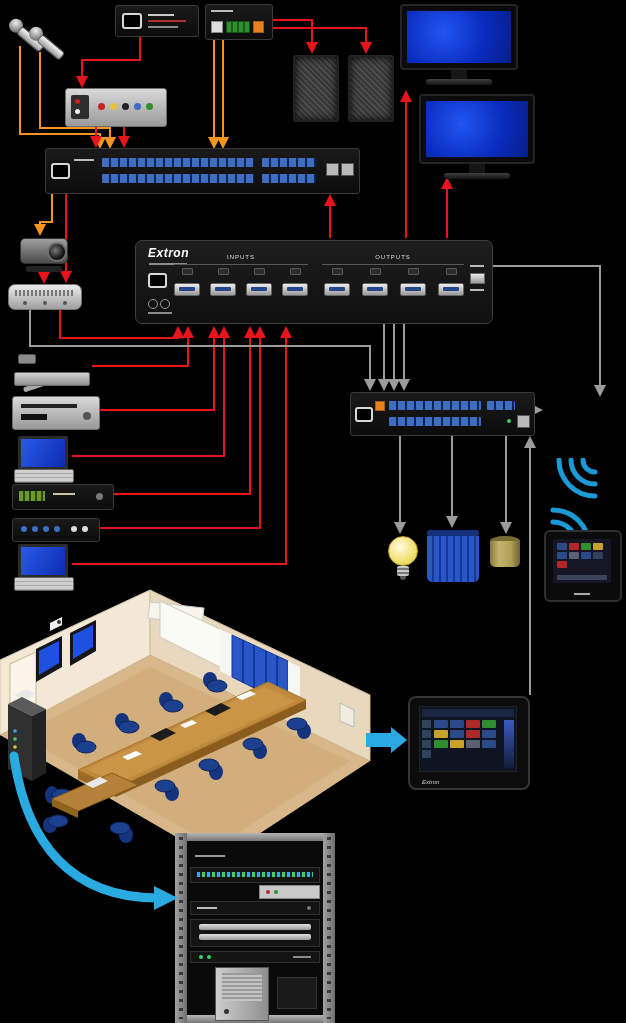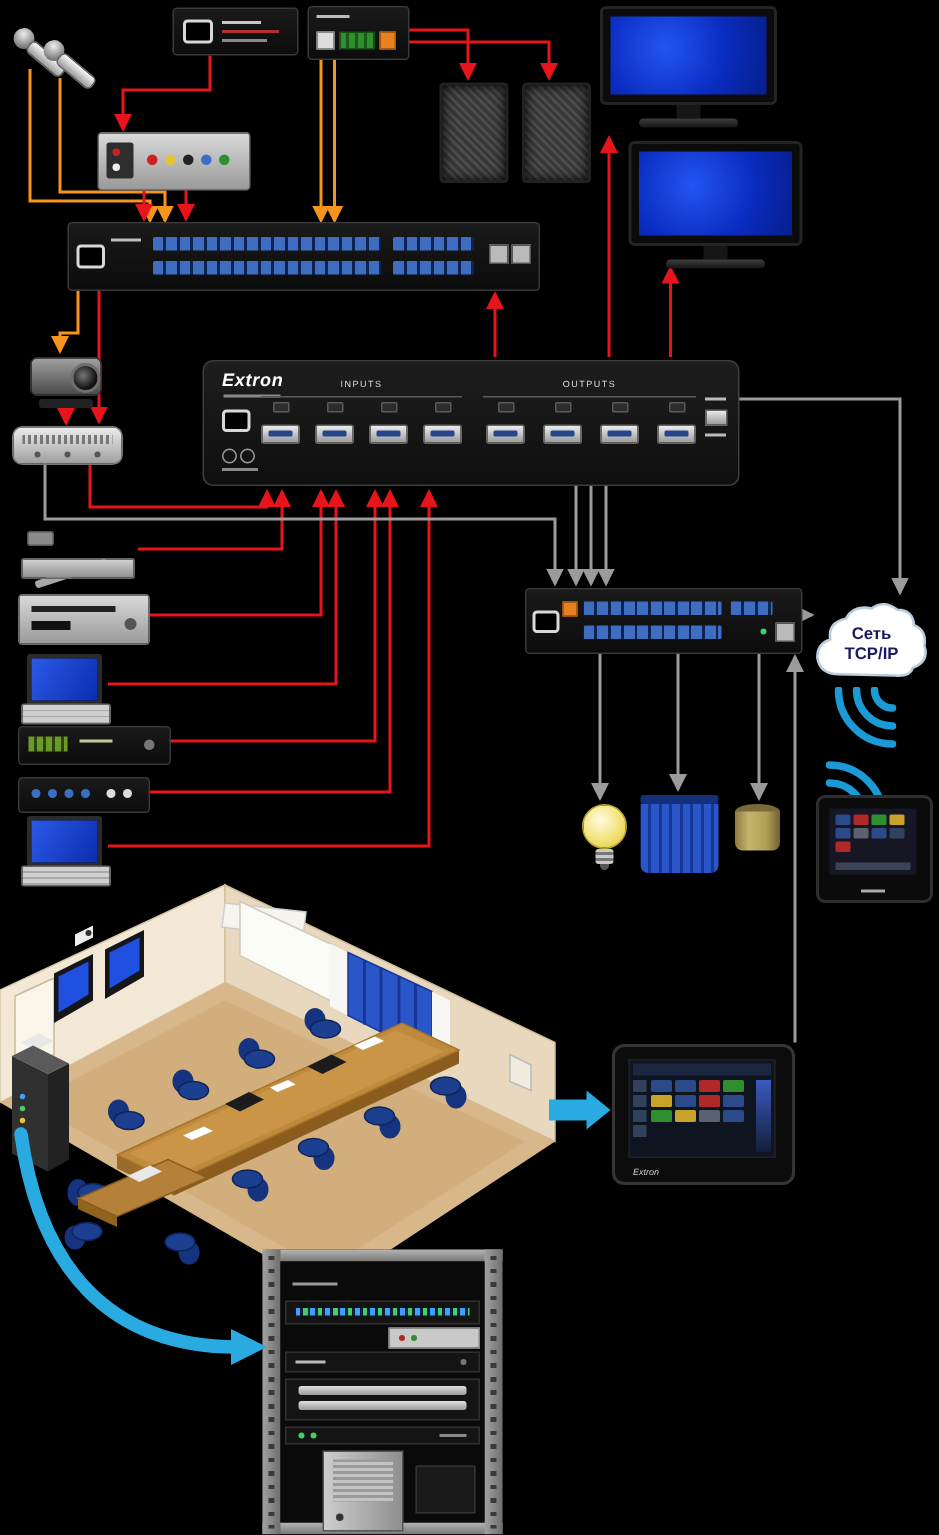--- a/index.html
+++ b/index.html
@@ -320,27 +320,20 @@
   <div class="dev blackbox" style="left:350px;top:392px;width:183px;height:42px;">
     <span class="socket" style="left:4px;top:14px;width:14px;height:11px;"></span>
     <span style="position:absolute;left:24px;top:8px;width:8px;height:8px;background:#e8821e;border:1px solid #a85a0e;"></span>
     <span class="tstrip" style="left:38px;top:8px;width:92px;"></span>
     <span class="tstrip" style="left:38px;top:24px;width:92px;"></span>
     <span class="tstrip" style="left:136px;top:8px;width:28px;"></span>
     <span class="rj45" style="left:166px;top:22px;"></span>
     <span class="dot" style="left:156px;top:26px;width:4px;height:4px;background:#3fd06a;"></span>
   </div>
 
-  <div class="dev" style="left:538px;top:396px;width:86px;height:64px;">
-    <svg viewBox="0 0 100 70" width="86" height="64">
-      <path d="M25 60 Q10 60 8 47 Q8 36 18 33 Q16 20 30 17 Q36 6 50 9 Q60 2 70 10 Q82 10 83 22 Q93 26 91 38 Q95 50 82 55 Q80 62 68 61 Z" fill="#ffffff" stroke="#b9cede" stroke-width="2"></path>
-      <text x="50" y="33" text-anchor="middle" font-size="13" class="cloud-text">Сеть</text>
-      <text x="50" y="48" text-anchor="middle" font-size="13" class="cloud-text">TCP/IP</text>
-    </svg>
-  </div>
 
   <div class="dev" style="left:543px;top:458px;width:56px;height:50px;">
     <svg width="56" height="50">
       <g stroke="#1b9ad6" stroke-width="5" fill="none" stroke-linecap="round">
         <path d="M40,2 A12,12 0 0 0 52,14"></path>
           <path d="M28,2 A24,24 0 0 0 52,26"></path>
           <path d="M16,2 A36,36 0 0 0 52,38"></path>
       </g>
     </svg>
   </div>

